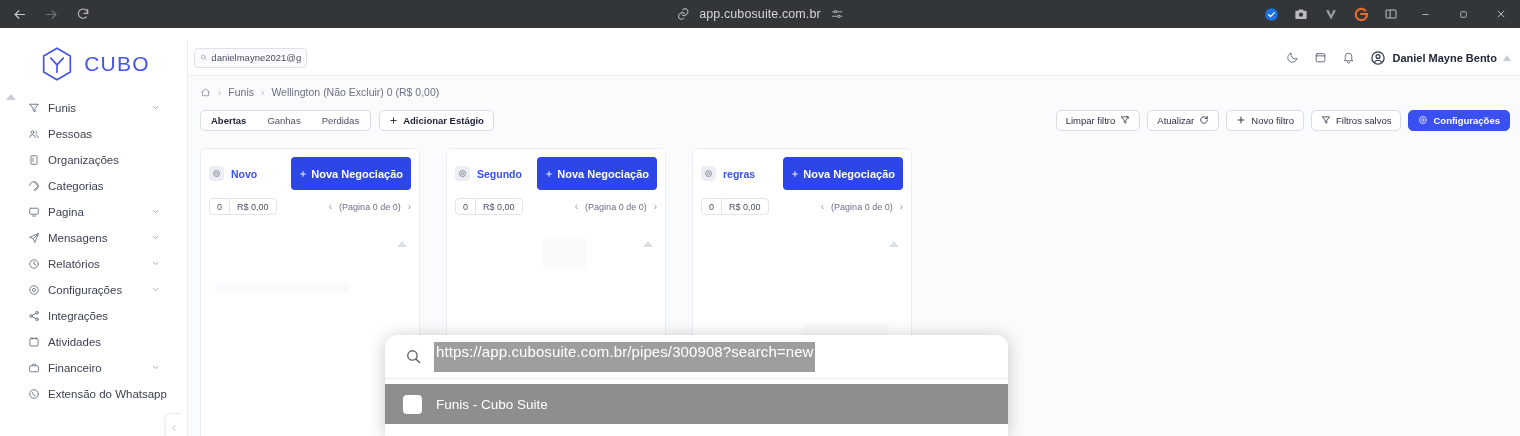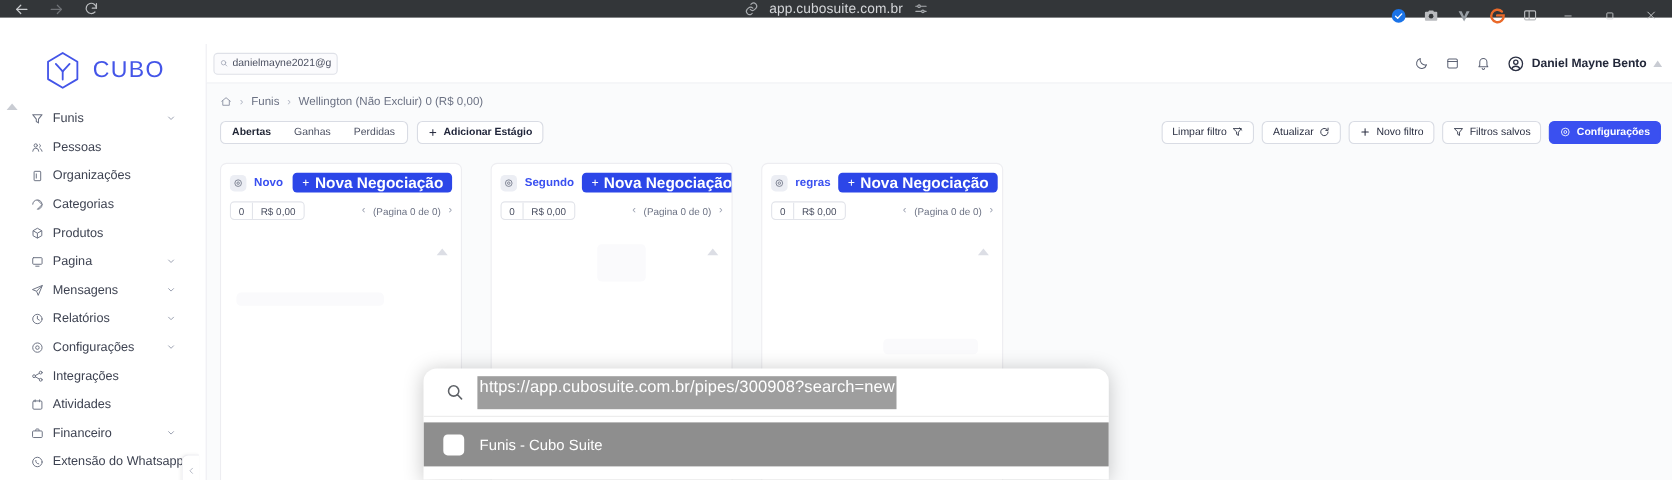--- a/index.html
+++ b/index.html
@@ -7,21 +7,21 @@
   body {
     font-family: "Liberation Sans", sans-serif;
     background:#ffffff;
     font-size:12px;
     color:#1f2430;
     -webkit-font-smoothing: antialiased;
   }
 
   
   .browser-chrome{
-    position:absolute; top:0; left:0; width:1520px; height:16px;
+    position:absolute; top:0; left:0; width:1520px; height:28px;
     background:#333639; display:flex; align-items:center;
   }
   .nav-btns{ display:flex; align-items:center; gap:2px; padding-left:4px; }
   .nav-btn{
     width:30px; height:24px; display:flex; align-items:center; justify-content:center;
     border-radius:4px;
   }
   .nav-btn svg{ display:block; }
   .omnibox-wrap{
     position:absolute; left:50%; transform:translateX(-50%);
@@ -148,22 +148,22 @@
     position:relative; overflow:hidden; flex:0 0 220px;
   }
   .col-head{ display:flex; align-items:center; padding:8px 8px 0 8px; gap:7px; }
   .col-gear{
     width:15px;height:15px;border-radius:4px;background:#eceef4;
     display:flex;align-items:center;justify-content:center;flex:0 0 15px;cursor:pointer;
   }
   .col-title{ font-size:10.5px; font-weight:bold; color:#3a50f0; white-space:nowrap; }
   .btn-new{
     margin-left:auto; background:#2c46e8; color:#fff; border:none; border-radius:4px;
-    height:18px; display:flex; align-items:center; gap:4px; padding:0 8px;
-    font-size:14px; font-weight:bold; cursor:pointer; white-space:nowrap;
+    height:33px; display:flex; align-items:center; gap:4px; padding:0 8px;
+    font-size:11px; font-weight:bold; cursor:pointer; white-space:nowrap;
   }
   .col-sub{ display:flex; align-items:center; padding:8px 8px 0 8px; }
   .chip{
     display:flex; border:1px solid #e2e4ea; border-radius:4px; overflow:hidden; height:17px;
   }
   .chip .c1{ padding:0 7px; display:flex; align-items:center; font-size:9px; color:#4b5062; border-right:1px solid #e2e4ea; }
   .chip .c2{ padding:0 7px; display:flex; align-items:center; font-size:9px; color:#4b5062; }
   .pager{ margin-left:auto; display:flex; align-items:center; gap:7px; }
   .pg-arrow{ color:#9aa0b0; font-size:10px; cursor:pointer; }
   .pg-text{ font-size:9px; color:#6b7183; white-space:nowrap; }
@@ -339,30 +339,20 @@
       <div class="nav-item">
         <span class="nav-ico">
             <svg width="12" height="12" viewBox="0 0 24 24" fill="none" stroke="#6d7384" stroke-width="1.8" stroke-linejoin="round">
               <path d="M3.5 12a8.5 8.5 0 1 1 8.5 8.5"></path>
               <path d="M12 3.5 20.5 12 12 20.5"></path>
             </svg>
           </span>
         <span class="nav-label">Categorias</span>
       </div>
 
-      <div class="nav-item">
-        <span class="nav-ico">
-            <svg width="12" height="12" viewBox="0 0 24 24" fill="none" stroke="#6d7384" stroke-width="1.8" stroke-linejoin="round">
-              <polygon points="12 3 20 7.5 20 16.5 12 21 4 16.5 4 7.5"></polygon>
-              <line x1="12" y1="12" x2="12" y2="21"></line>
-              <polyline points="4 7.5 12 12 20 7.5"></polyline>
-            </svg>
-          </span>
-        <span class="nav-label">Produtos</span>
-      </div>
 
       <div class="nav-item">
         <span class="nav-ico">
             <svg width="12" height="12" viewBox="0 0 24 24" fill="none" stroke="#6d7384" stroke-width="1.8" stroke-linecap="round" stroke-linejoin="round">
               <rect x="3.5" y="4.5" width="17" height="12" rx="1.5"></rect>
               <line x1="9" y1="20" x2="15" y2="20"></line>
             </svg>
           </span>
         <span class="nav-label">Pagina</span>
         <span class="nav-chev"><svg width="9" height="9" viewBox="0 0 24 24" fill="none" stroke="#9aa0b0" stroke-width="2.4" stroke-linecap="round" stroke-linejoin="round">

